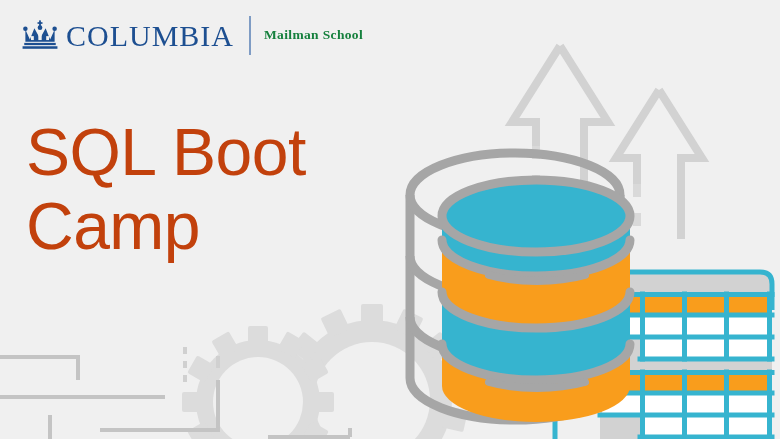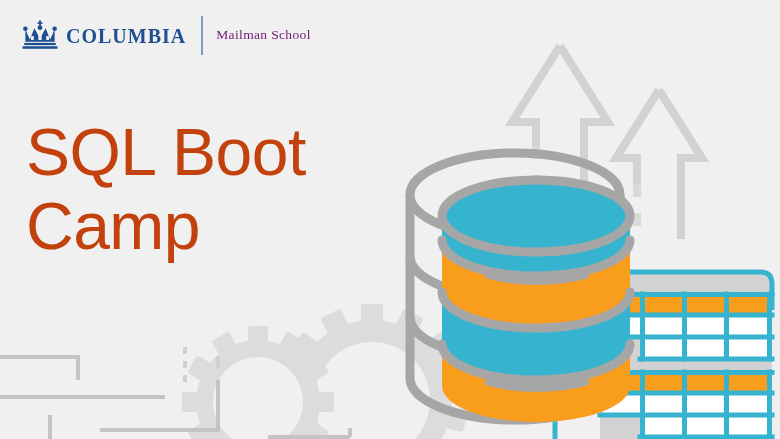--- a/index.html
+++ b/index.html
@@ -37,41 +37,41 @@
   }
   .crown-icon {
     width: 36px;
     height: 30px;
     margin-right: 8px;
     display: block;
   }
   .wordmark {
     color: #1d4f91;
     font-family: "Liberation Serif", serif;
-    font-size: 20px;
+    font-size: 30px;
     letter-spacing: 1.0px;
     line-height: 1;
-    font-weight: 700;
+    font-weight: 400;
     white-space: nowrap;
     position: relative;
     top: 1px;
   }
   .logo-divider {
     width: 2px;
     height: 39px;
     background: #7f9cc4;
     margin: 0 13px 0 15px;
   }
   .school-name {
-    color: #701a75;
+    color: #15803d;
     font-family: "Liberation Serif", serif;
     font-size: 13.5px;
     line-height: 1.28;
     letter-spacing: 0.35px;
-    font-weight: 400;
+    font-weight: 700;
     white-space: nowrap;
   }
   .school-name .ln { display: block; }
 
   
   .headline {
     position: absolute;
     left: 26px;
     top: 116px;
     color: #c2410c;

